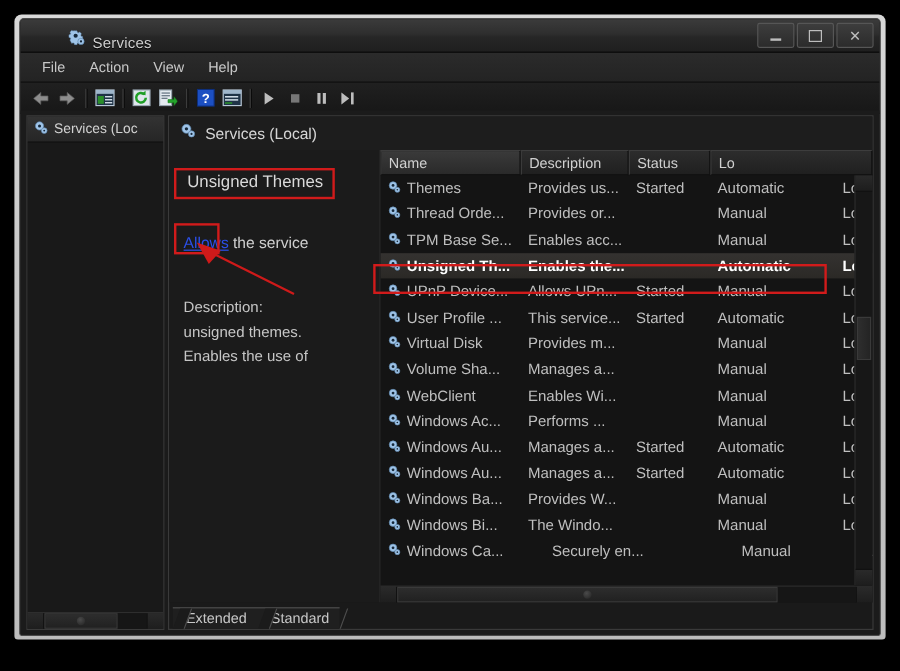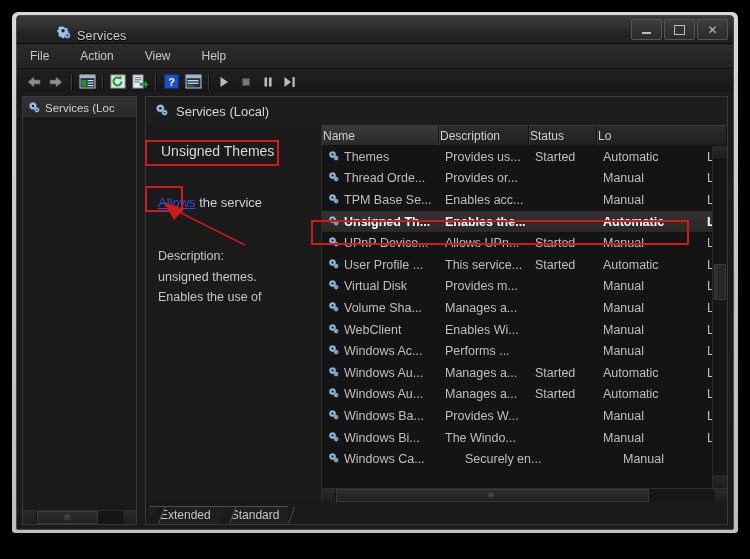--- a/index.html
+++ b/index.html
@@ -46,24 +46,24 @@
     border:1px solid #565656;border-radius:2px;
     display:flex;align-items:center;justify-content:center;
     color:#b9b9b9;font-size:11px;line-height:1;
   }
   .cap-btn .gl{display:block;}
   .gl-min{width:9px;height:2px;background:#bdbdbd;margin-top:6px;}
   .gl-max{width:9px;height:8px;border:1.5px solid #bdbdbd;}
   .gl-close{font-size:12px;color:#bdbdbd;font-family:"DejaVu Sans",sans-serif;}
   
   .menubar{
-    height:24px;display:flex;align-items:center;gap:11px;
+    height:24px;display:flex;align-items:center;gap:0px;
     background:linear-gradient(180deg,#2b2b2b,#232323);
     border-bottom:1px solid #101010;
-    padding-left:3px;
+    padding-left:8px;
   }
   .menu-item{
     font-size:12px;color:#c8c8c8;padding:3px 10px;border-radius:2px;
   }
   
   .toolbar{
     height:25px;display:flex;align-items:center;
     background:linear-gradient(180deg,#202020,#171717);
     border-bottom:1px solid #0b0b0b;
     padding-left:6px;
@@ -77,21 +77,21 @@
     padding:4px 5px 4px 5px;box-sizing:border-box;
     display:flex;flex-direction:column;
   }
   .panes{flex:1;display:flex;min-height:0;}
   .left-pane{
     width:115px;flex:0 0 115px;
     background:#1a1a1a;
     border:1px solid #3a3a3a;
     box-sizing:border-box;
     display:flex;flex-direction:column;
-    margin-right:8px;
+    margin-right:3px;
   }
   .tree-head{
     height:21px;display:flex;align-items:center;
     background:linear-gradient(180deg,#333,#262626);
     border-bottom:1px solid #111;
     padding-left:5px;overflow:hidden;white-space:nowrap;
   }
   .tree-head .lbl{font-size:11.5px;color:#d2d2d2;margin-left:5px;}
   .tree-body{flex:1;background:#191919;}
   .hscroll{
@@ -144,21 +144,21 @@
   .lv-header{
     display:flex;height:21px;flex:0 0 21px;
     background:#1c1c1c;
   }
   .lv-th{
     background:linear-gradient(180deg,#2c2c2c,#202020);
     border:1px solid #121212;border-top:1px solid #3d3d3d;
     border-left:1px solid #3a3a3a;
     box-sizing:border-box;
     font-size:12px;color:#d0d0d0;
-    display:flex;align-items:center;
+    display:flex;align-items:center;padding-left:6px;
     white-space:nowrap;overflow:hidden;
   }
   .lv-th.sorted{background:linear-gradient(180deg,#3a3a3a,#2a2a2a);}
   .lv-rows{flex:1;min-height:0;overflow:hidden;position:relative;}
   .lv-row{
     display:flex;height:21.6px;align-items:center;
     font-size:12.5px;color:#bfbfbf;white-space:nowrap;
   }
   .lv-row.sel{
     background:linear-gradient(180deg,#343230,#2b2926);

